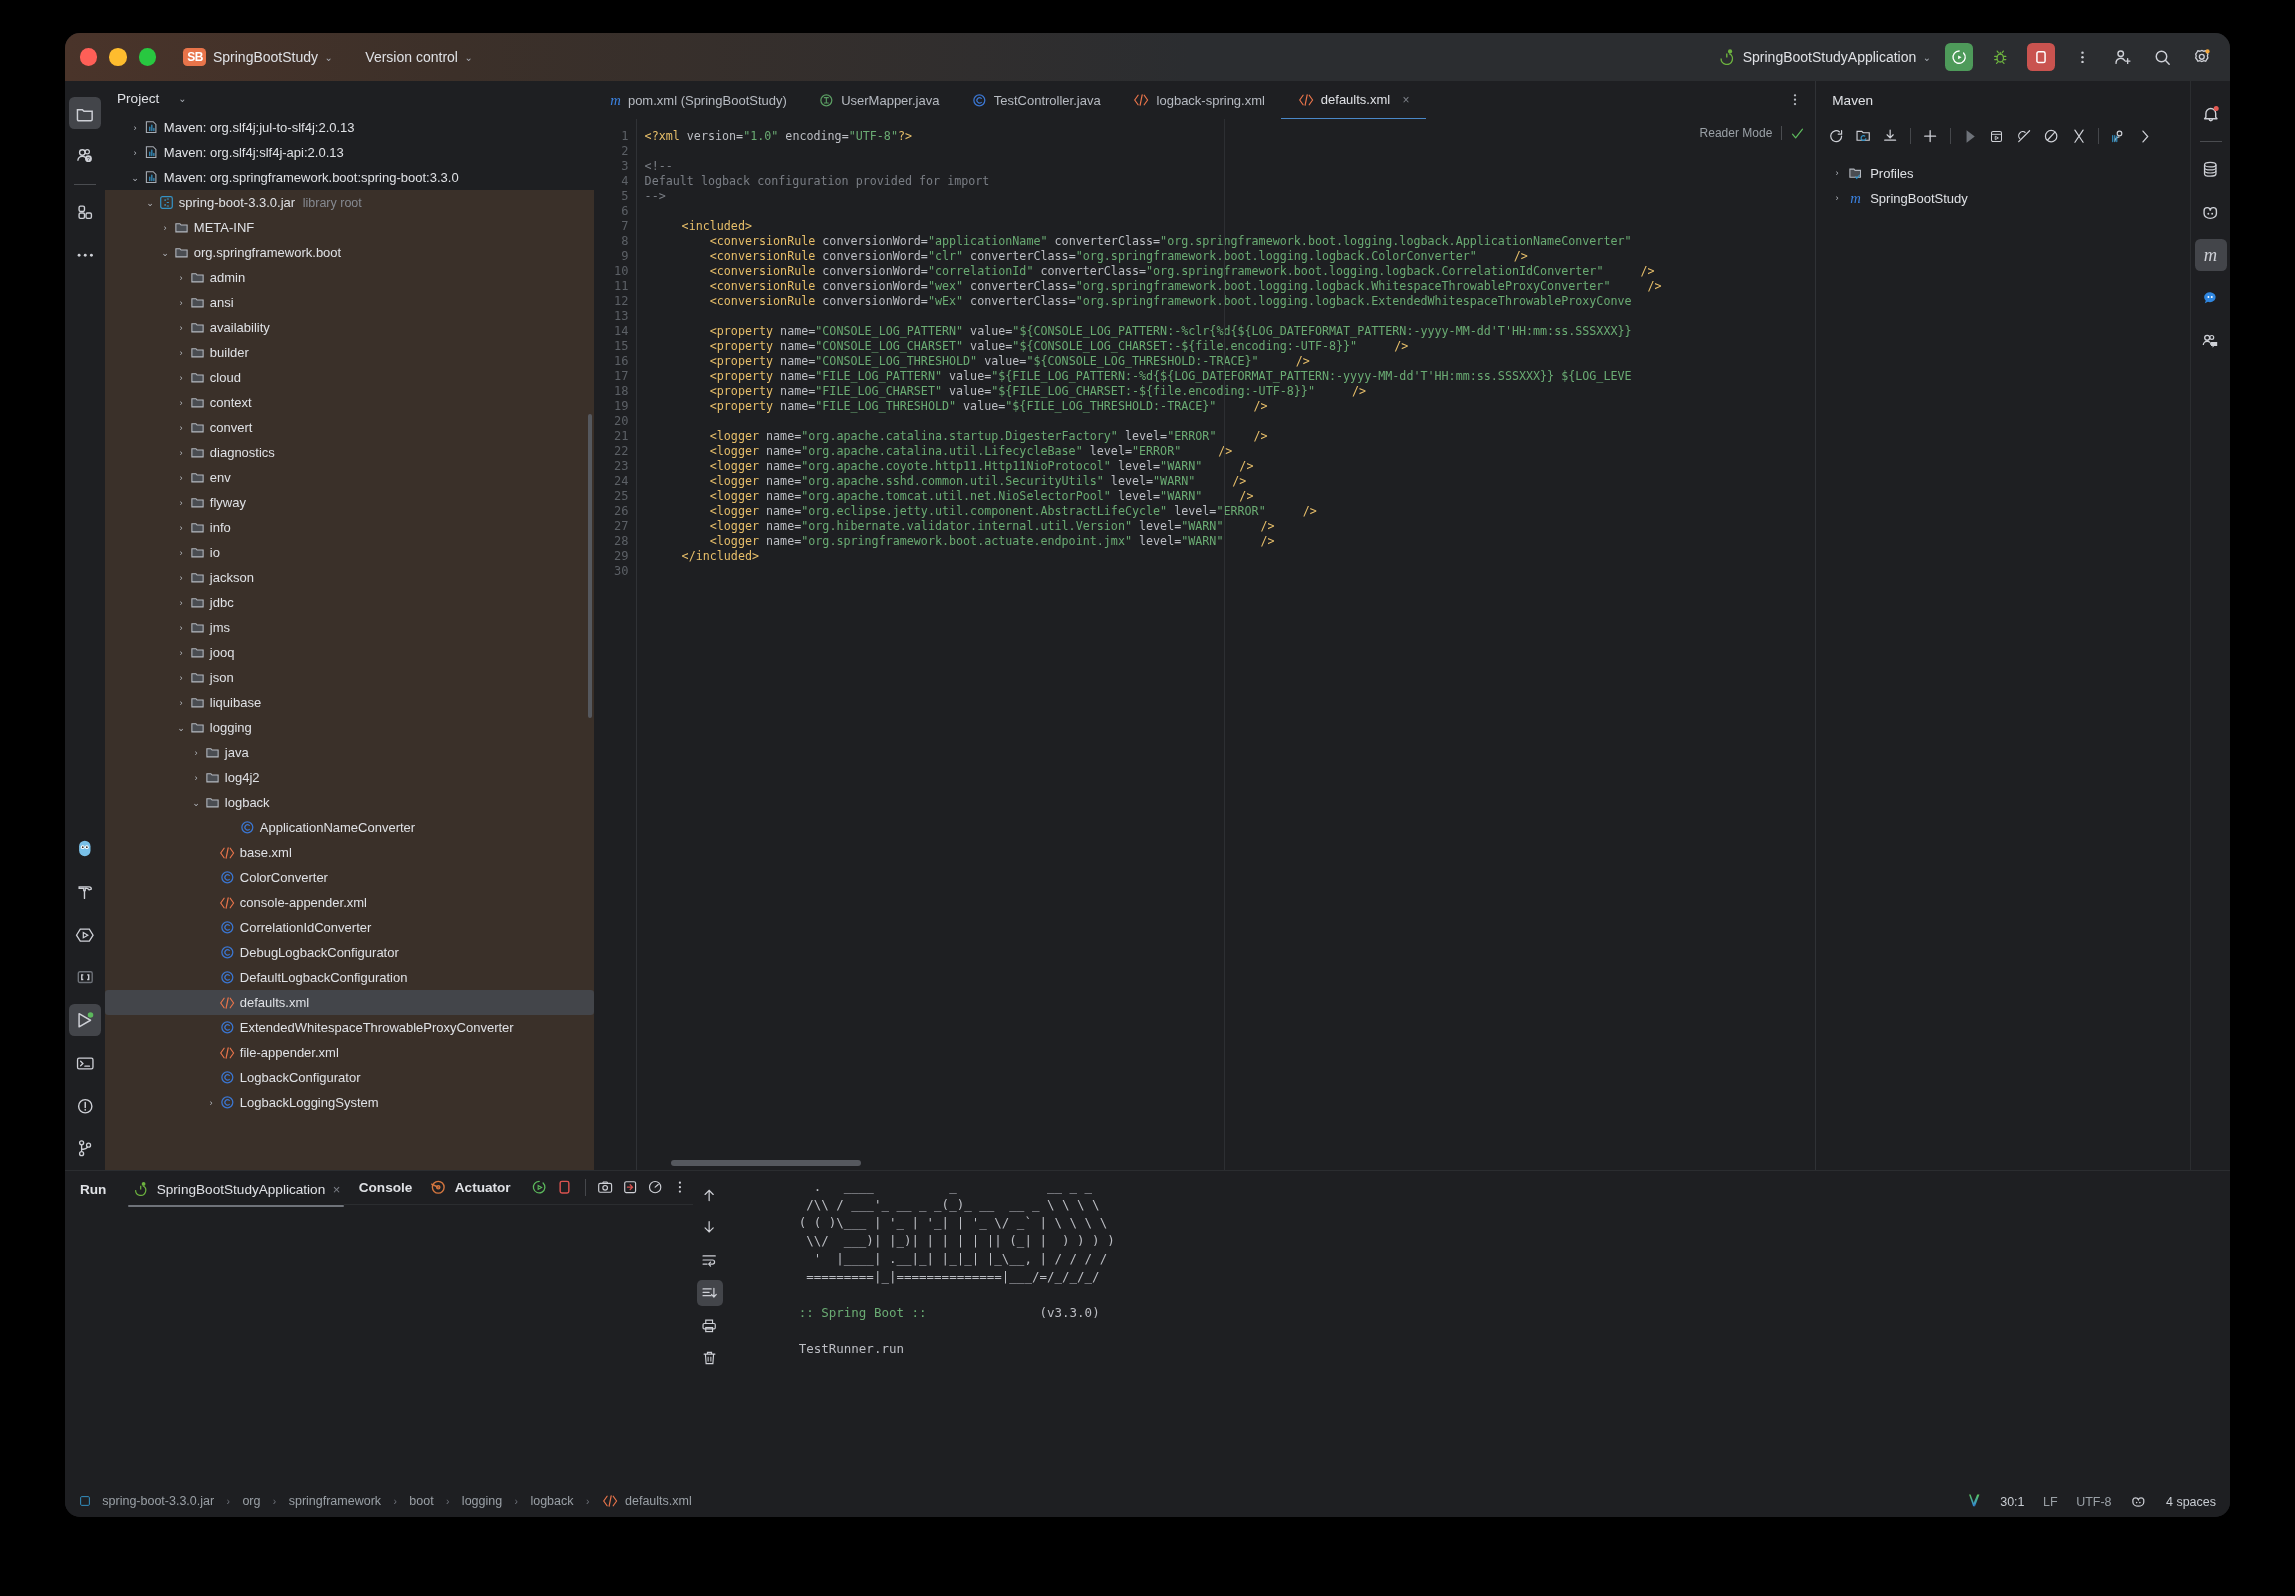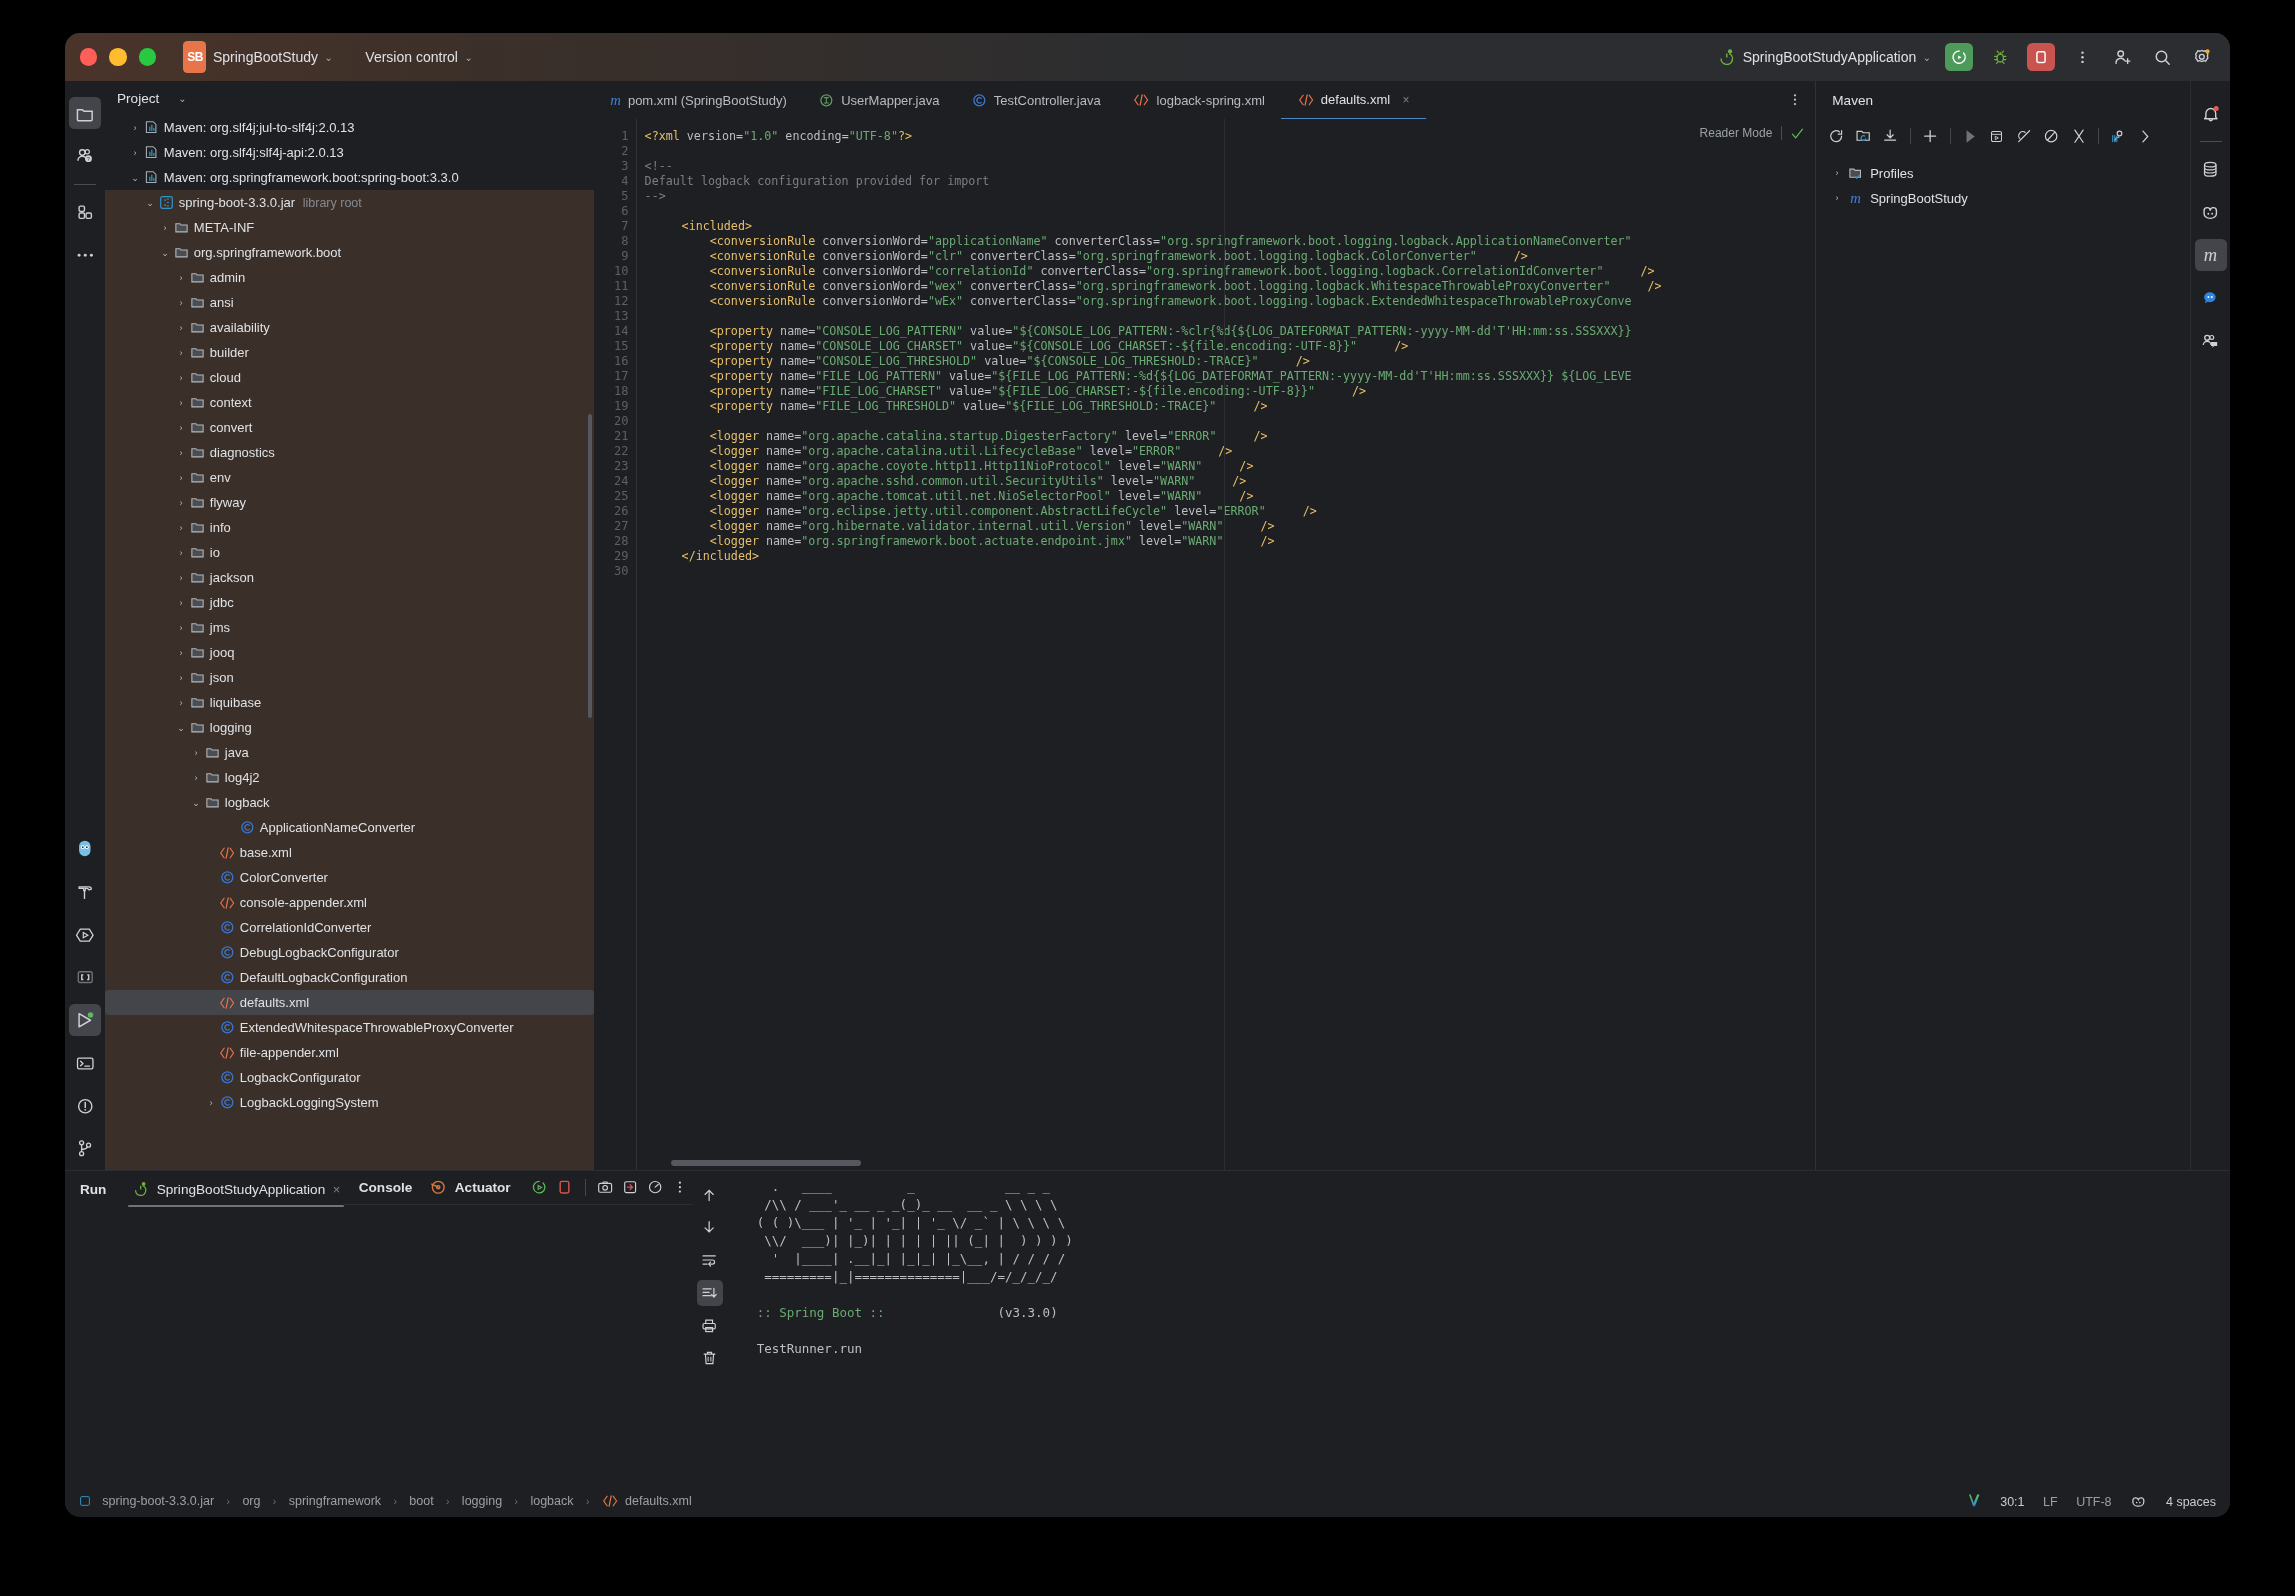--- a/index.html
+++ b/index.html
@@ -24,21 +24,21 @@
     height:48px; min-height:48px;
     background:linear-gradient(90deg,#4a342a 0%, #3c3029 18%, #2b2d30 52%, #2b2d30 100%);
     display:flex; align-items:center;
     padding:0 15px;
     position:relative;
   }
   .traffic { display:flex; gap:12px; align-items:center; margin-right:23px; }
   .dot { width:17.4px;height:17.4px;border-radius:50%; }
   .dot.r{background:#ff5f57;} .dot.y{background:#febc2e;} .dot.g{background:#28c840;}
   .proj-badge{
-    width:23px;height:32px;border-radius:4.3px;background:#e8744a;
+    width:23px;height:18px;border-radius:4.3px;background:#e8744a;
     color:#fff;font-size:12px;font-weight:bold;
     display:flex;align-items:center;justify-content:center; letter-spacing:-0.5px;
   }
   .tb-item{ display:flex;align-items:center;gap:6.5px; color:#dfe1e5; font-size:14px; margin-right:24px; padding:3.3px 4.3px; border-radius:4.3px;}
   .chev{ font-size:9.8px; color:#a8adb5; }
   .titlebar-right{ position:absolute; right:15px; display:flex;align-items:center;gap:14px; }
   .run-cfg{ display:flex;align-items:center;gap:6.5px;color:#dfe1e5;font-size:14px; }
   .btn-sq{ width:28px;height:28px;border-radius:5.4px; display:flex;align-items:center;justify-content:center; }
   .btn-run{ background:#4e9a5a; }
   .btn-stop{ background:#c9534f; }
@@ -120,21 +120,21 @@
   
   .runpanel{ height:315px;min-height:315px;background:#1e1f22;display:flex;flex-direction:row;border-top:0.5px solid #2b2d30; }
   .run-tabs{ height:36px;display:flex;align-items:center;gap:0;padding-left:15px;position:relative; }
   .run-title{ color:#dfe1e5;font-size:13.6px;font-weight:bold;margin-right:22px; }
   .run-cfgtab{ display:flex;align-items:center;gap:7.6px;color:#dfe1e5;font-size:13.6px;padding:0 3.3px;position:relative;height:100%; }
   .run-cfgtab::after{ content:""; position:absolute;left:0;right:0;bottom:0;height:2.2px;background:#6f737a;border-radius:1.6px; }
   .run-sub{ height:34px;display:flex;align-items:center;gap:0;padding-left:15px;border-bottom:0.5px solid #2b2d30;font-weight:bold; }
   .sub-item{ display:flex;align-items:center;gap:7.6px;color:#dfe1e5;font-size:13.6px;margin-right:16.3px; }
   .sub-ico{ width:25px;height:25px;display:flex;align-items:center;justify-content:center;color:#ced0d6; }
   .sub-sep{ width:0.5px;height:16.3px;background:#45474b;margin:0 7.6px; }
-  .console-body{ flex:1;display:flex;min-height:0; position:relative;}
+  .console-body{ flex:1;display:flex;min-height:0; position:relative;gap:42px;}
   .con-strip{ width:34px;min-width:34px;display:flex;flex-direction:column;align-items:center;padding-top:7.6px;gap:0; }
   .con-ico{ width:26px;height:26px;margin:3.3px 0;border-radius:4.9px;display:flex;align-items:center;justify-content:center;color:#ced0d6; }
   .con-ico.sel{ background:#43454a; }
   .con-text{
     flex:1; padding:6.5px 0 0 30px; overflow:hidden;
     font-family:"DejaVu Sans Mono", monospace;
     font-size:12.5px; line-height:18px; white-space:pre; color:#bcbec4;
   }
   .sb-green{ color:#6aab73; }
 

